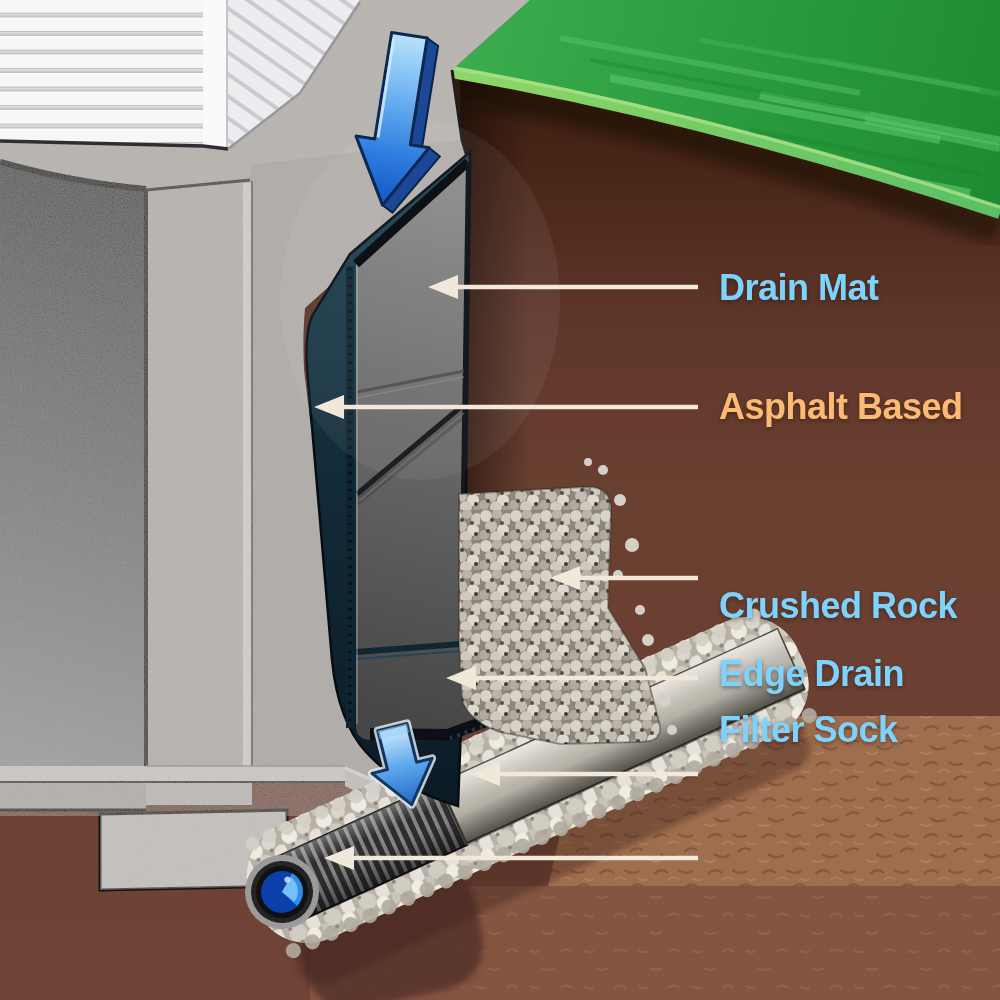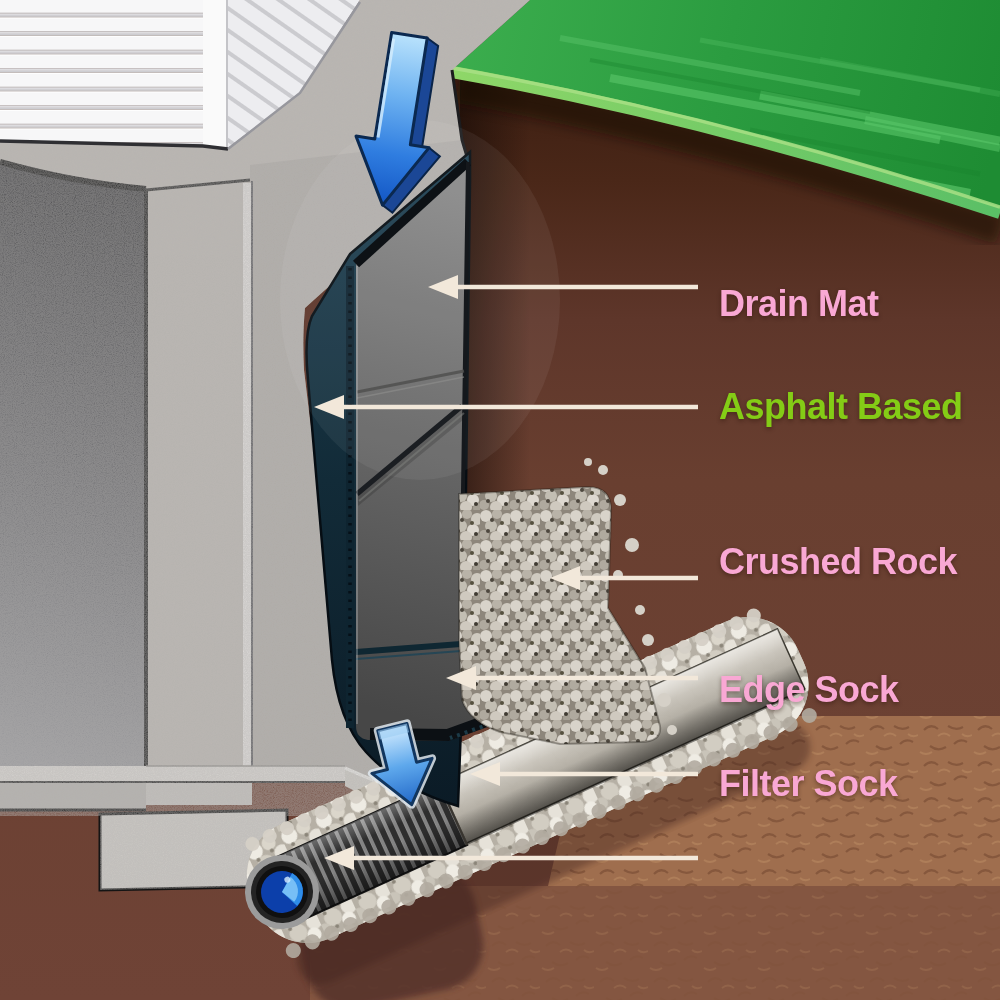--- a/index.html
+++ b/index.html
@@ -1,22 +1,22 @@
 <!DOCTYPE html>
 <html><head>
 <meta charset="utf-8">
 <style>
   html,body{margin:0;padding:0;background:#6b4034;}
   .stage{position:relative;width:1000px;height:1000px;overflow:hidden;
          font-family:"Liberation Sans","DejaVu Sans",sans-serif;}
   .stage svg{position:absolute;left:0;top:0;}
-  .lbl{position:absolute;left:719px;color:#f9a8d4;font-weight:bold;
+  .lbl{position:absolute;left:719px;color:#7dd3fc;font-weight:bold;
        font-size:36px;line-height:1;letter-spacing:-0.5px;white-space:nowrap;
-       text-shadow:0 2px 4px rgba(40,18,8,.45);margin-top:16px;}
-  .lbl-multi{position:absolute;left:719px;color:#84cc16;font-weight:bold;
+       text-shadow:0 2px 4px rgba(40,18,8,.45);}
+  .lbl-multi{position:absolute;left:719px;color:#fdba74;font-weight:bold;
        font-size:36px;line-height:45px;letter-spacing:-0.5px;white-space:nowrap;
        text-shadow:0 2px 4px rgba(40,18,8,.45);}
 </style>
 </head>
 <body>
 
 <div class="stage">
 <svg width="1000" height="1000" viewBox="0 0 1000 1000">
 <defs>
   <linearGradient id="soilGrad" x1="0" y1="0" x2="0" y2="1">
@@ -321,16 +321,16 @@
     <polygon points="324,858 354,846 354,870" stroke="none"></polygon>
     <line x1="352" y1="858" x2="698" y2="858" stroke-width="4.5"></line>
   </g>
 </g>
 </svg>
 
 <div class="lbl" style="top:270px">Drain Mat</div>
 <div class="lbl-multi" style="top:384px">
   <div>Asphalt Based</div>
 </div>
-<div class="lbl" style="top:528px">Crushed Rock</div>
-<div class="lbl" style="top:656px">Edge Sock</div>
-<div class="lbl" style="top:750px">Filter Sock</div>
+<div class="lbl" style="top:588px">Crushed Rock</div>
+<div class="lbl" style="top:656px">Edge Drain</div>
+<div class="lbl" style="top:712px">Filter Sock</div>
 </div>
 
 </body></html>

